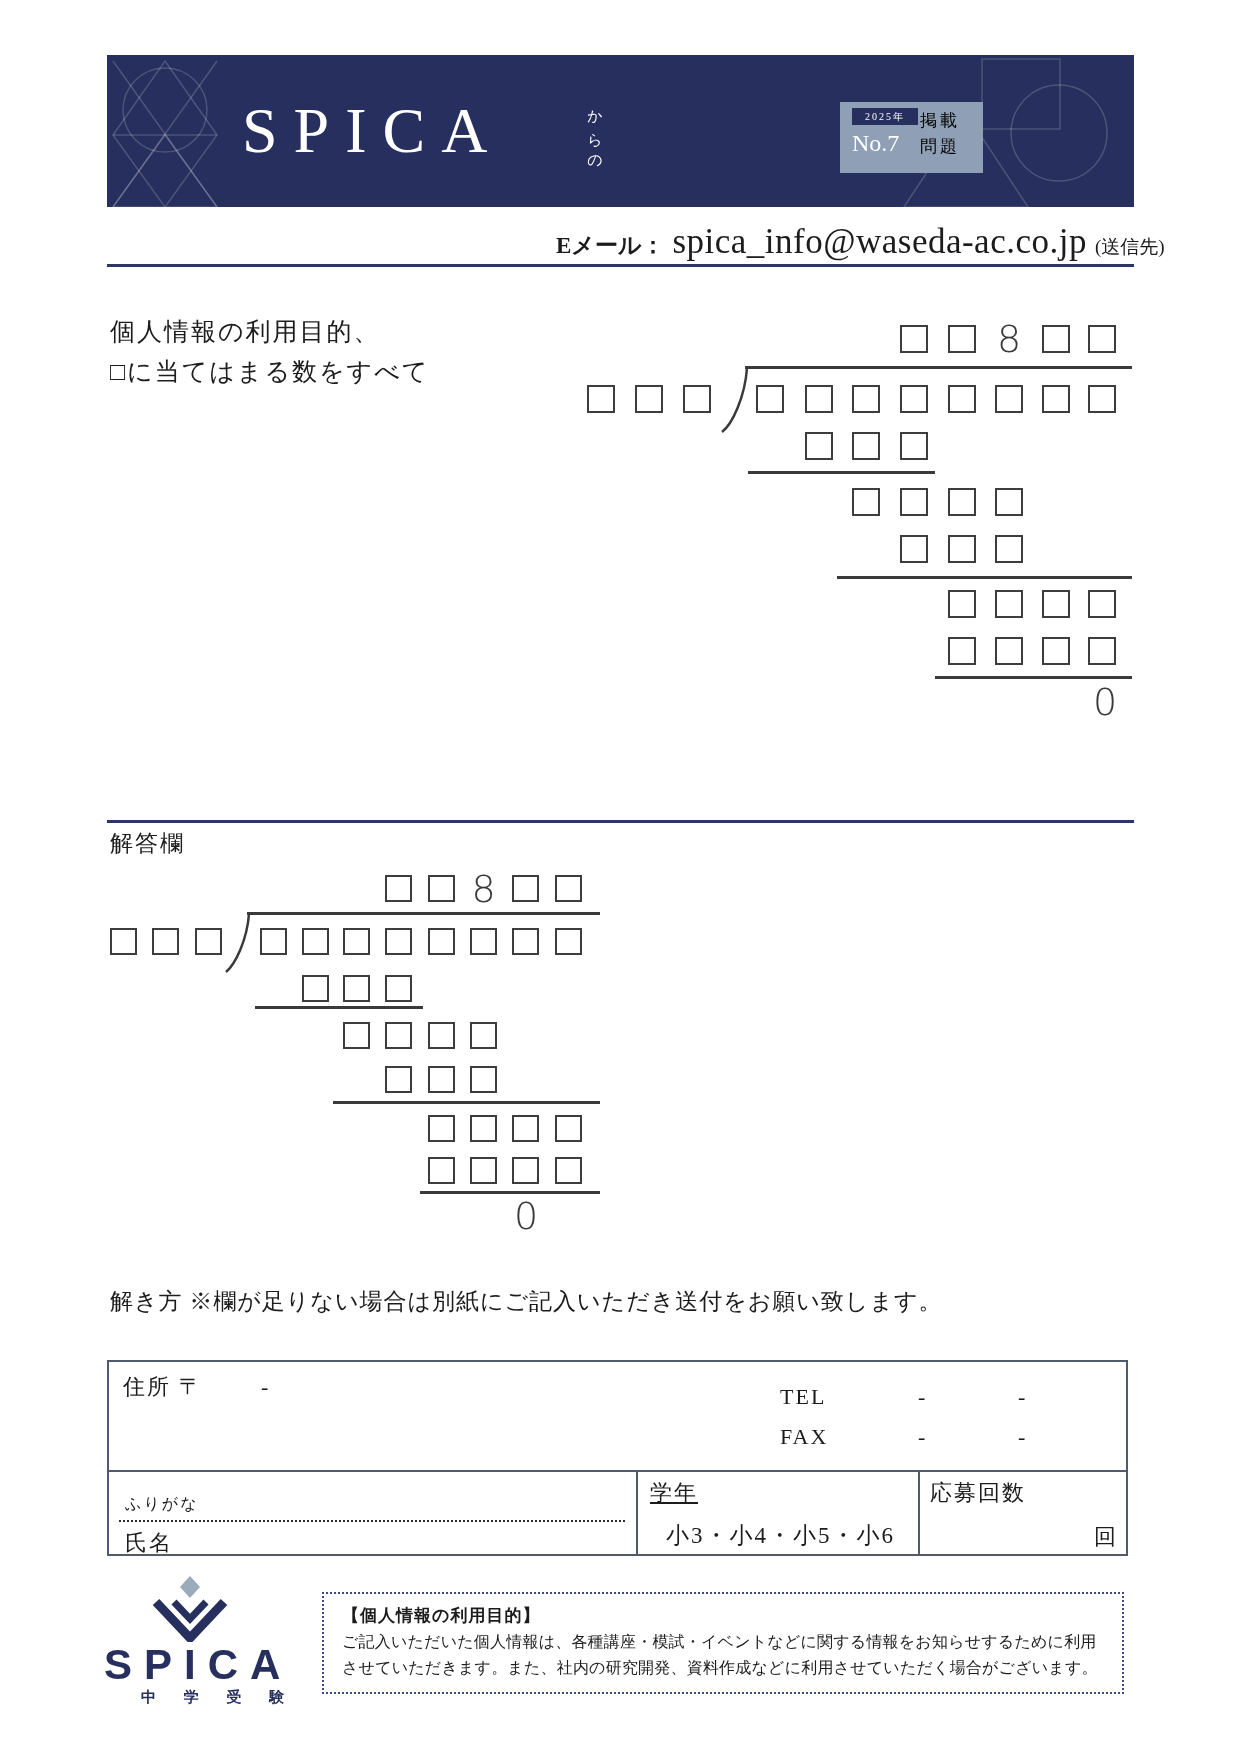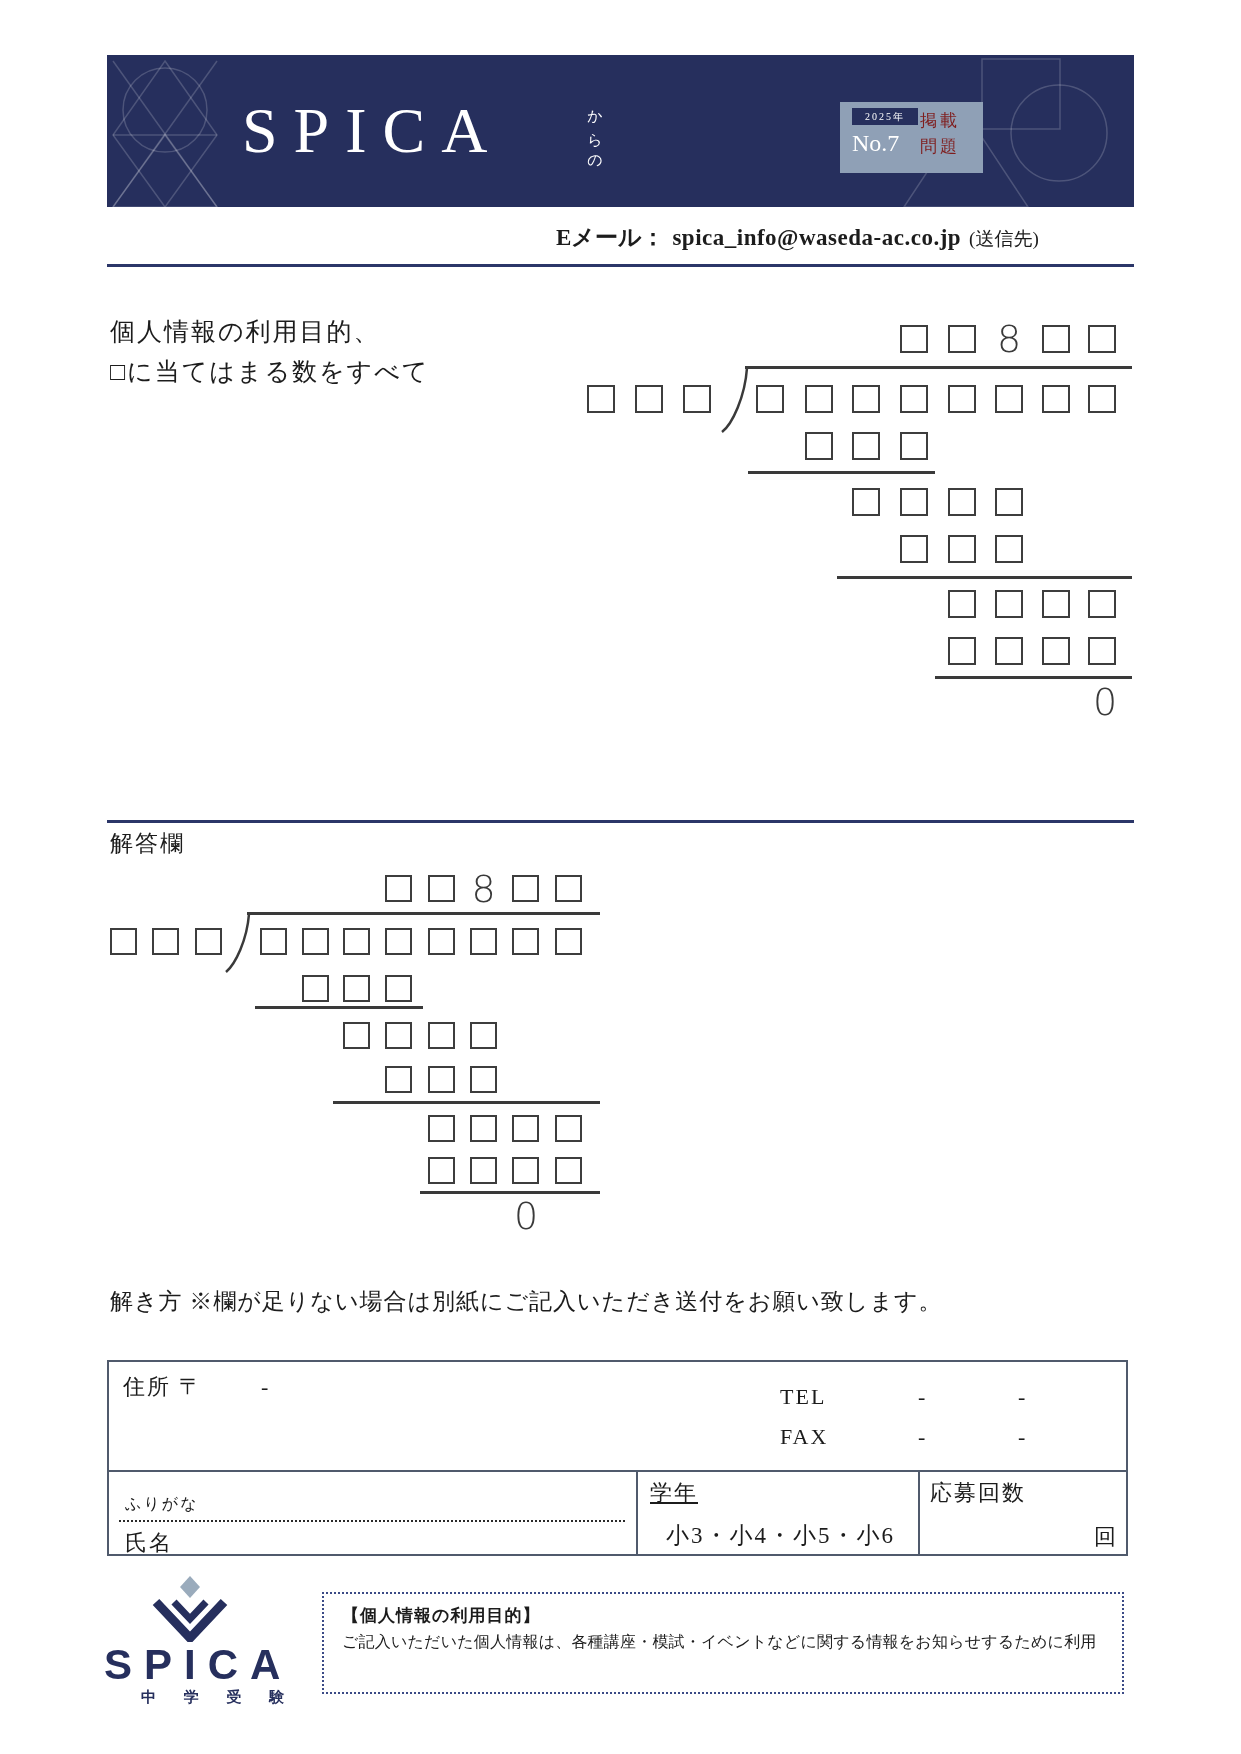--- a/index.html
+++ b/index.html
@@ -13,26 +13,26 @@
   .brand{position:absolute;left:135px;top:38px;font-size:64px;line-height:76px;color:#ffffff;
          letter-spacing:16px;font-family:"Liberation Serif",serif;}
   .connector{position:absolute;left:478px;top:44px;writing-mode:vertical-rl;font-size:15px;
              letter-spacing:6px;color:#ffffff;height:70px;}
   .banner-title{position:absolute;left:510px;top:36px;font-size:64px;line-height:76px;color:#ffffff;
                 letter-spacing:10px;font-family:"Liberation Serif",serif;}
   .badge{position:absolute;left:733px;top:47px;width:143px;height:71px;background:#8fa0b6;}
   .badge-year{position:absolute;left:12px;top:6px;width:66px;height:17px;background:#262f5d;color:#fff;
               font-size:10px;letter-spacing:2px;text-align:center;line-height:17px;}
   .badge-number{position:absolute;left:12px;top:26px;color:#fff;font-size:24px;line-height:30px;}
-  .badge-label{position:absolute;left:80px;top:6px;color:#7f1d1d;font-size:17px;line-height:26px;letter-spacing:3px;}
+  .badge-label{position:absolute;left:80px;top:6px;color:#000000;font-size:17px;line-height:26px;letter-spacing:3px;}
 
   
   .email-line{position:absolute;left:556px;top:222px;display:flex;align-items:baseline;gap:8px;white-space:nowrap;}
   .email-label{font-size:23px;font-weight:bold;}
-  .email-address{font-size:23px;letter-spacing:0.5px;font-weight:bold;}
+  .email-address{font-size:35px;letter-spacing:0.5px;}
   .email-note{font-size:19px;}
   .navy-rule{position:absolute;left:107px;width:1027px;height:3px;background:#2b3668;}
 
   
   .problem-text{position:absolute;left:110px;top:312px;font-size:25px;line-height:40px;letter-spacing:2px;}
 
   .answer-label{position:absolute;left:110px;top:828px;font-size:23px;letter-spacing:2px;}
   .note-line{position:absolute;left:110px;top:1286px;font-size:23px;letter-spacing:1px;}
 
   
@@ -228,13 +228,14 @@
   <polygon points="40,0 50,11 40,22 30,11" fill="#9aabbc"></polygon>
   <path d="M6,26 L40,62 L74,26" fill="none" stroke="#262f5d" stroke-width="9"></path>
   <path d="M24,26 L40,43 L56,26" fill="none" stroke="#262f5d" stroke-width="7"></path>
 </svg>
 <div class="logo-wordmark">SPICA</div>
 <div class="logo-subtext">中 学 受 験</div>
 
 <div class="privacy-box">
   <div class="privacy-title">【個人情報の利用目的】</div>
   <div class="privacy-line" style="top:38px;">ご記入いただいた個人情報は、各種講座・模試・イベントなどに関する情報をお知らせするために利用</div>
+  <div class="privacy-line" style="top:64px;">させていただきます。また、社内の研究開発、資料作成などに利用させていただく場合がございます。</div>
 </div>
 
 </body></html>

